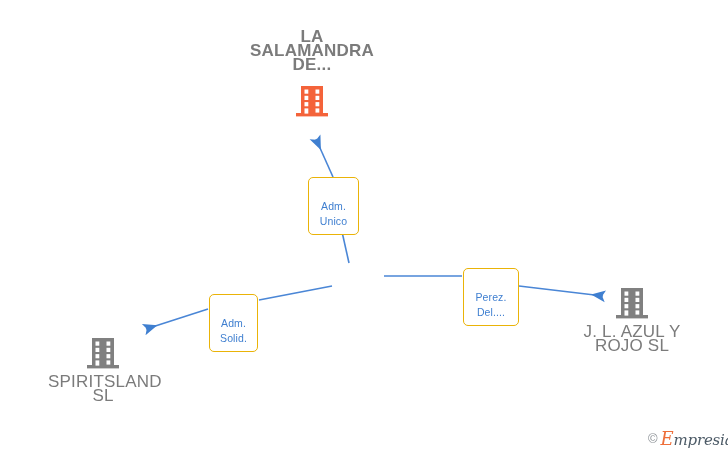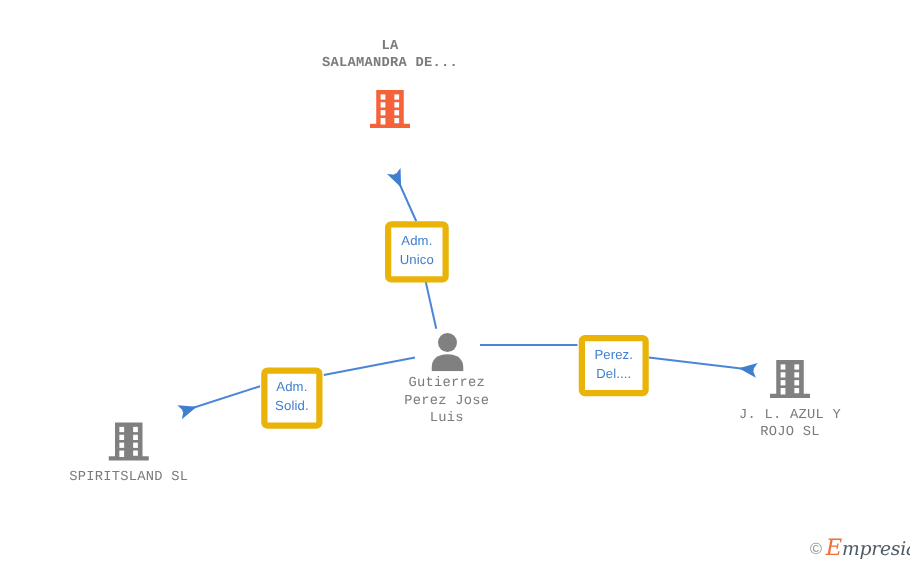--- a/index.html
+++ b/index.html
@@ -30,26 +30,25 @@
     position: absolute;
     text-align: center;
     user-select: none;
   }
   .node .icon-wrap {
     display: block;
     line-height: 0;
   }
   .node-label {
     display: block;
-    font-size: 11px;
+    font-size: 17px;
     line-height: 14px;
     color: #7b7b7b;
     letter-spacing: 0.2px;
     white-space: pre-line;
-    font-family: Liberation Mono, monospace;
   }
   .node-label.bold {
     font-weight: bold;
     color: #7b7b7b;
   }
 
   
   #node-salamandra {
     left: 247px;
     top: 30px;
@@ -85,28 +84,28 @@
     top: 334px;
     width: 110px;
   }
   #node-spiritsland .node-label {
     margin-top: 3px;
   }
 
   
   .rel-box {
     position: absolute;
-    border: 5px solid #eab308;
+    border: 1px solid #eab308;
     border-radius: 5px;
     background: #ffffff;
     color: #3f7fd0;
     font-size: 10.5px;
     line-height: 15px;
     text-align: center;
-    padding: 4px 6px 5px 6px;
+    padding: 21px 6px 5px 6px;
     box-sizing: border-box;
     white-space: pre-line;
     letter-spacing: 0.1px;
   }
   #rel-adm-unico {
     left: 308px;
     top: 177px;
     width: 51px;
   }
   #rel-adm-solid {
@@ -185,31 +184,20 @@
         <rect x="11.5" y="13.8" width="3.8" height="4.2" fill="#ffffff"></rect>
         <rect x="22.5" y="13.8" width="3.8" height="4.2" fill="#ffffff"></rect>
         <rect x="11.5" y="20.1" width="3.8" height="4.2" fill="#ffffff"></rect>
         <rect x="22.5" y="20.1" width="3.8" height="4.2" fill="#ffffff"></rect>
         <rect x="11.5" y="26.4" width="3.8" height="5.2" fill="#ffffff"></rect>
         <rect x="22.5" y="26.4" width="3.8" height="4.2" fill="#ffffff"></rect>
       </svg>
     </span>
   </div>
 
-  <div class="node" id="node-person">
-    <span class="icon-wrap">
-      <svg width="34" height="32" viewBox="0 0 34 32" aria-hidden="true">
-        <circle cx="17" cy="9" r="7.6" fill="#808080"></circle>
-        <path d="M17,18.4 C25.2,18.4 29.6,22.6 29.6,28.5 L29.6,32 L4.4,32 L4.4,28.5 C4.4,22.6 8.8,18.4 17,18.4 Z" fill="#808080"></path>
-      </svg>
-    </span>
-    <span class="node-label">Gutierrez
-Perez Jose
-Luis</span>
-  </div>
 
   <div class="node" id="node-azul">
     <span class="icon-wrap">
       <svg width="38" height="38" viewBox="0 0 38 38" aria-hidden="true">
         <rect x="8" y="4" width="22" height="28" fill="#808080"></rect>
         <rect x="3" y="31" width="32" height="3.4" fill="#808080"></rect>
         <rect x="11.5" y="7.5" width="3.8" height="4.2" fill="#ffffff"></rect>
         <rect x="22.5" y="7.5" width="3.8" height="4.2" fill="#ffffff"></rect>
         <rect x="11.5" y="13.8" width="3.8" height="4.2" fill="#ffffff"></rect>
         <rect x="22.5" y="13.8" width="3.8" height="4.2" fill="#ffffff"></rect>

